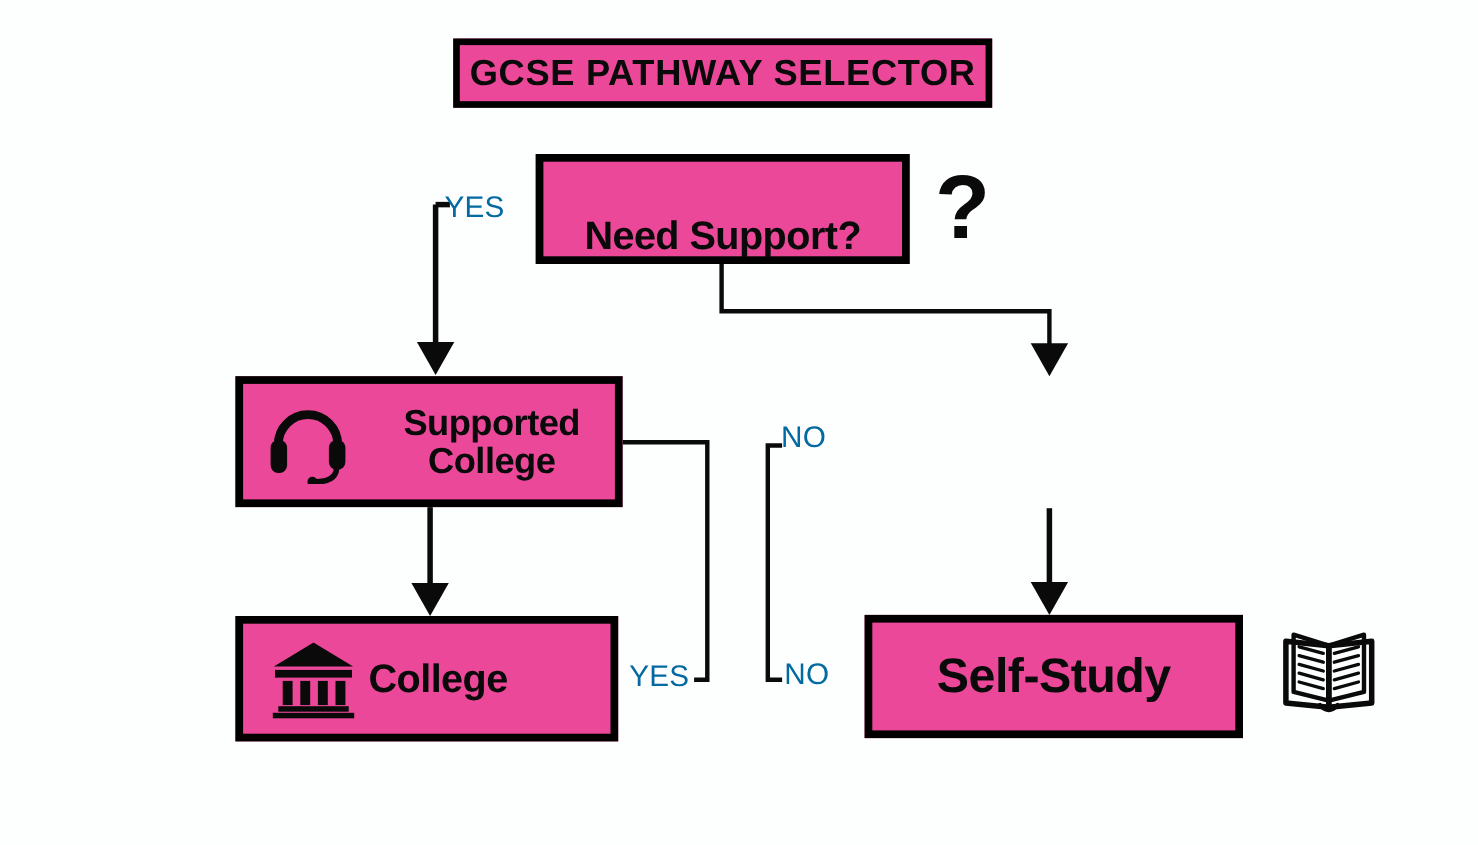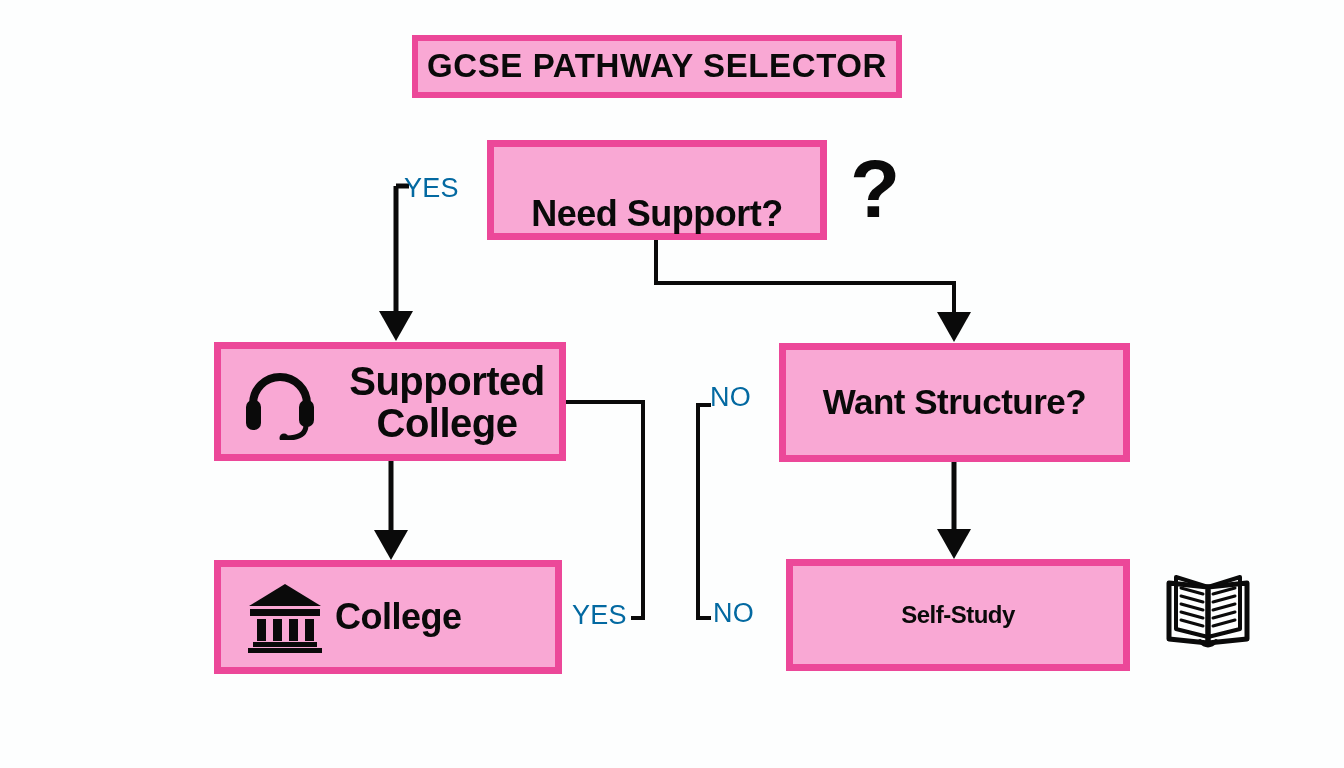--- a/index.html
+++ b/index.html
@@ -23,22 +23,22 @@
     top: 0;
     width: 1344px;
     height: 768px;
     pointer-events: none;
   }
 
   
   .node {
     position: absolute;
     box-sizing: border-box;
-    background: #f9a8d4;
-    border: 7px solid #ec4899;
+    background: #ec4899;
+    border: 7px solid #000000;
     display: flex;
     align-items: center;
     justify-content: center;
   }
   .node .label {
     font-weight: bold;
     letter-spacing: -0.5px;
     line-height: 1.05;
     text-align: center;
     color: #0a0a0a;
@@ -70,21 +70,21 @@
   
   #node-supported-online {
     left: 214px;
     top: 342px;
     width: 352px;
     height: 119px;
     justify-content: flex-start;
     padding-left: 22px;
   }
   #node-supported-online .label {
-    font-size: 40px;
+    font-size: 33px;
     margin-left: 18px;
     text-align: center;
     flex: 1;
   }
 
   
   #node-college {
     left: 214px;
     top: 560px;
     width: 348px;
@@ -108,21 +108,21 @@
   }
   #node-want-structure .label { font-size: 35px; }
 
   
   #node-self-study {
     left: 786px;
     top: 559px;
     width: 344px;
     height: 112px;
   }
-  #node-self-study .label { font-size: 24px; }
+  #node-self-study .label { font-size: 44px; }
 
   
   .edge-label {
     position: absolute;
     font-size: 27px;
     font-weight: normal;
     color: #0369a1;
     white-space: nowrap;
     letter-spacing: 0.2px;
   }
@@ -235,23 +235,20 @@
       <rect x="28" y="39" width="9" height="22" fill="#0a0a0a"></rect>
       <rect x="44" y="39" width="9" height="22" fill="#0a0a0a"></rect>
       <rect x="60" y="39" width="9" height="22" fill="#0a0a0a"></rect>
 
       <rect x="8" y="62" width="64" height="5" fill="#0a0a0a"></rect>
       <rect x="3" y="68" width="74" height="5" fill="#0a0a0a"></rect>
     </svg>
     <span class="label">College</span>
   </div>
 
-  <div class="node" id="node-want-structure">
-    <span class="label">Want Structure?</span>
-  </div>
 
   <div class="node" id="node-self-study">
     <span class="label">Self-Study</span>
   </div>
 
   <svg class="glyph-icon" id="icon-open-book" viewBox="0 0 90 86">
 
     <path d="M 6 18 L 6 74 L 45 78 L 45 22 Z" fill="none" stroke="#0a0a0a" stroke-width="5" stroke-linejoin="round"></path>
 
     <path d="M 84 18 L 84 74 L 45 78 L 45 22 Z" fill="none" stroke="#0a0a0a" stroke-width="5" stroke-linejoin="round"></path>

